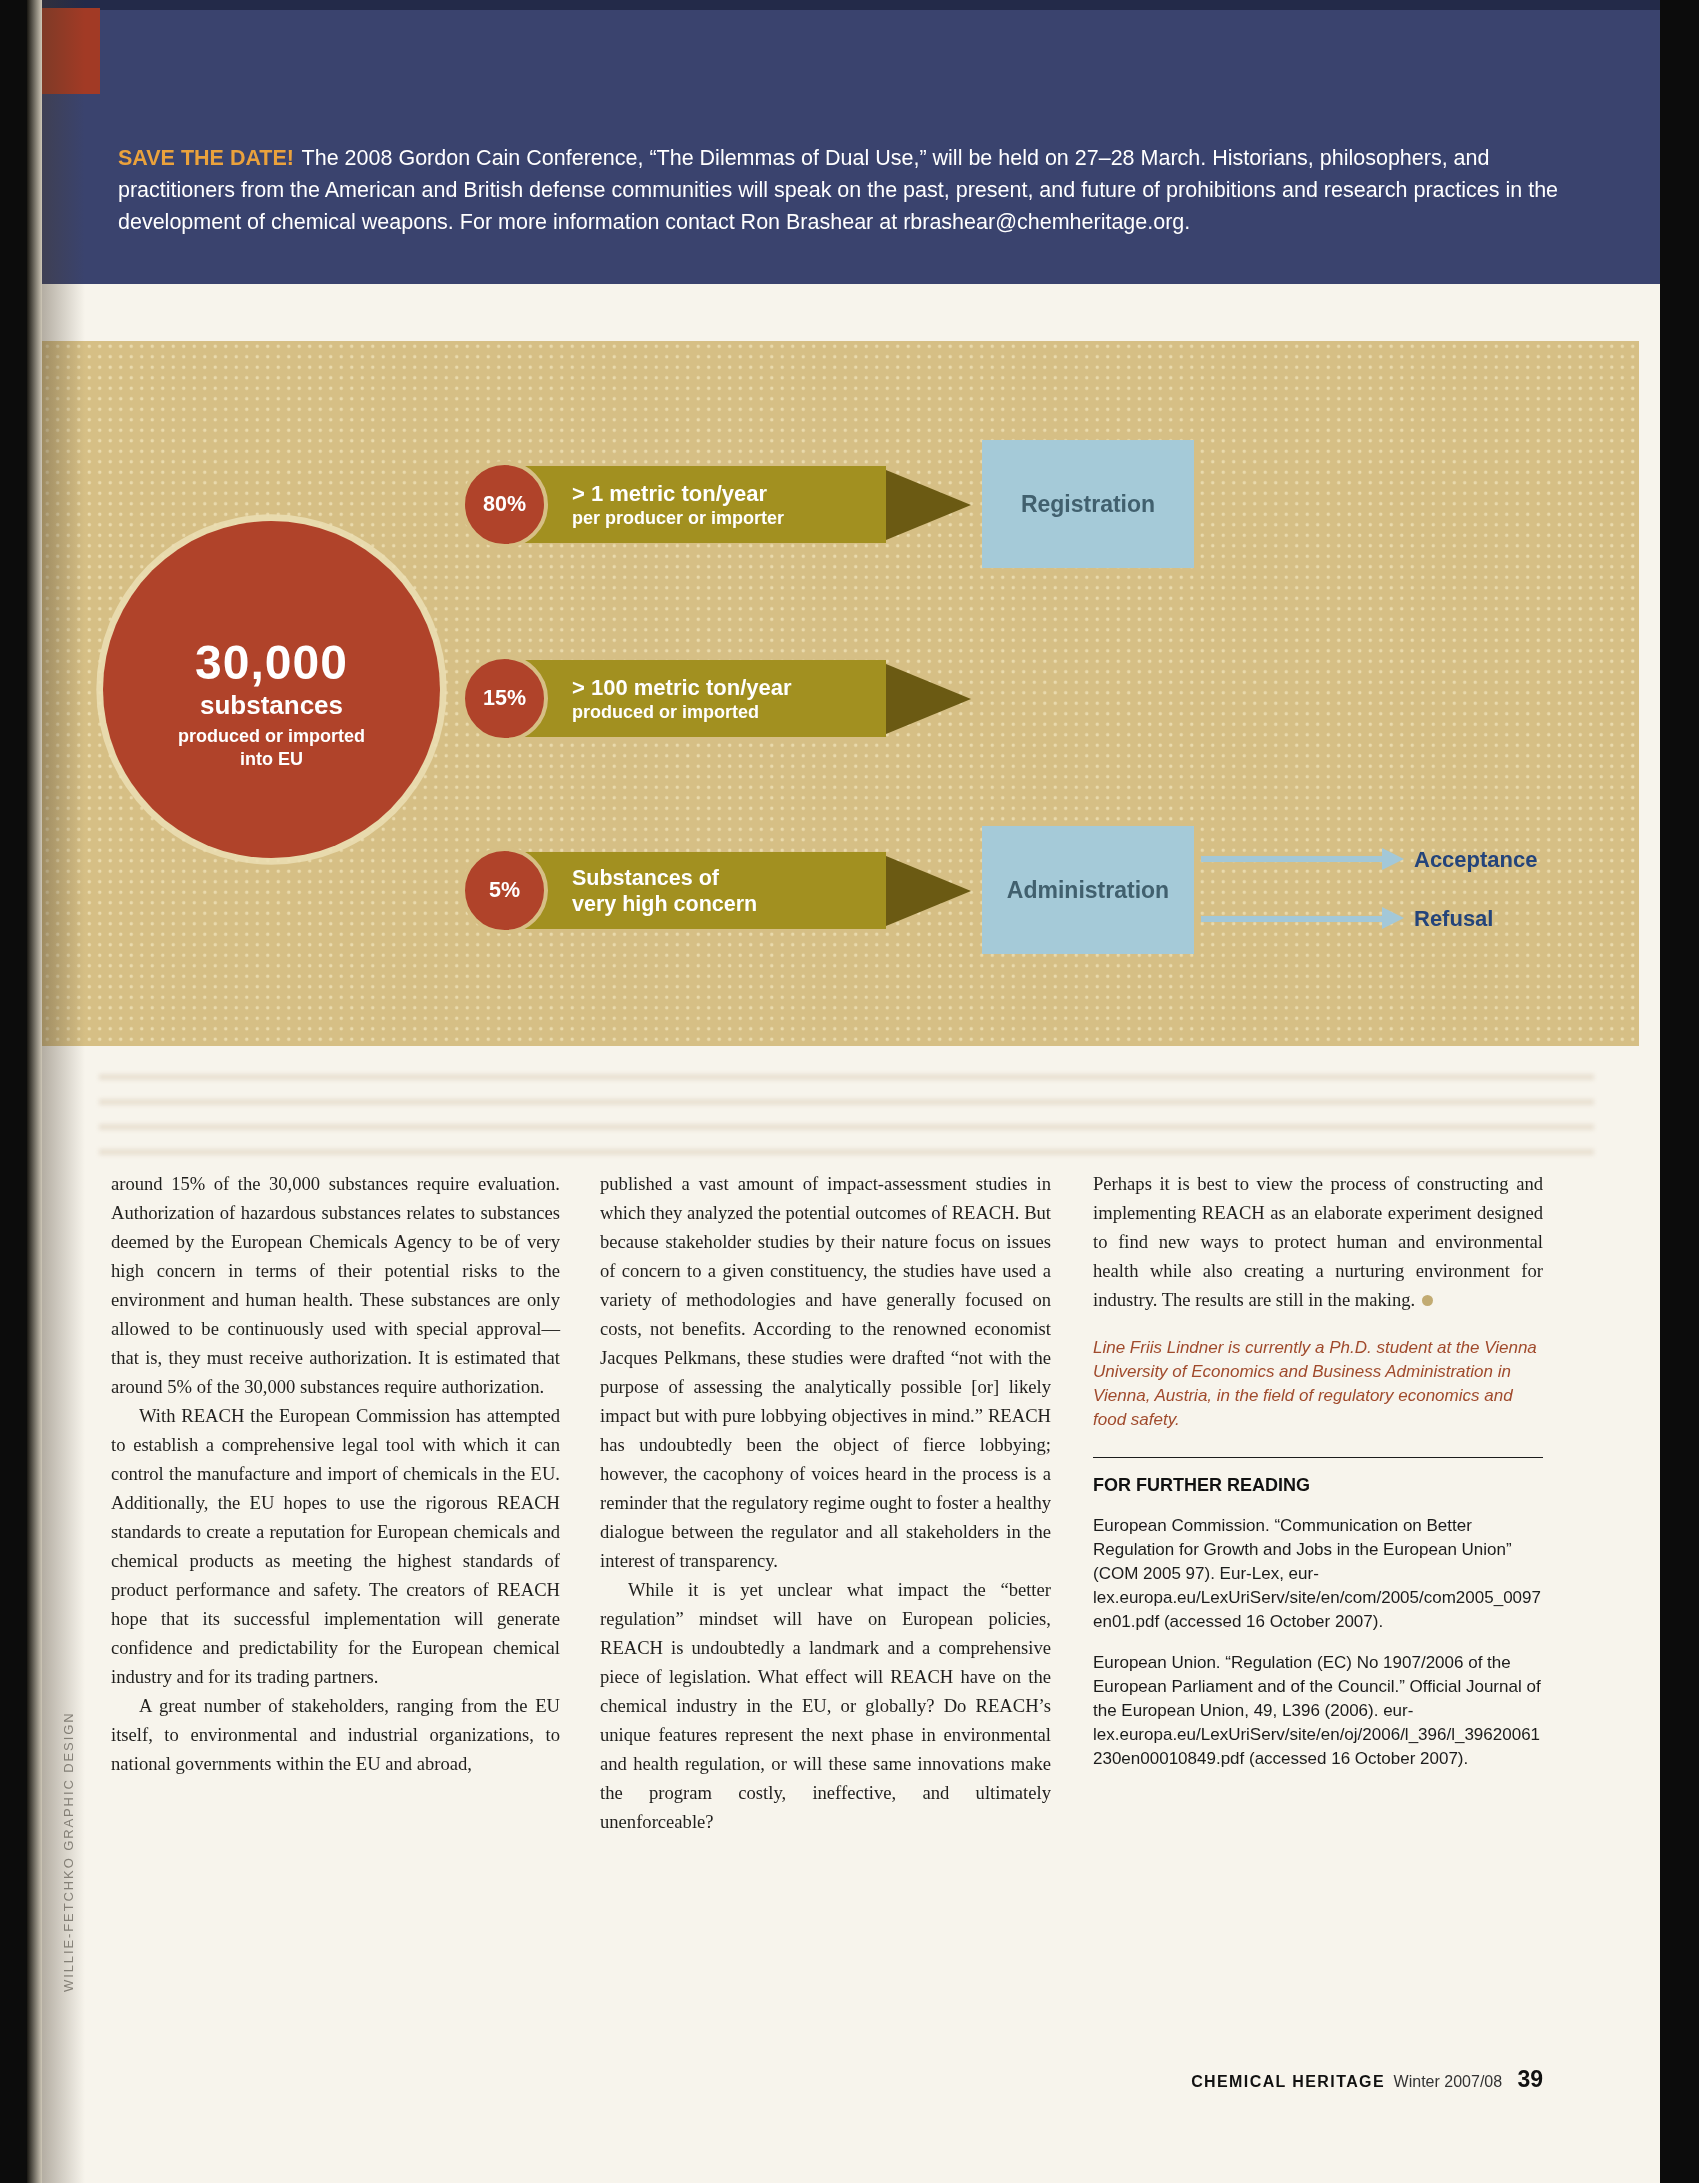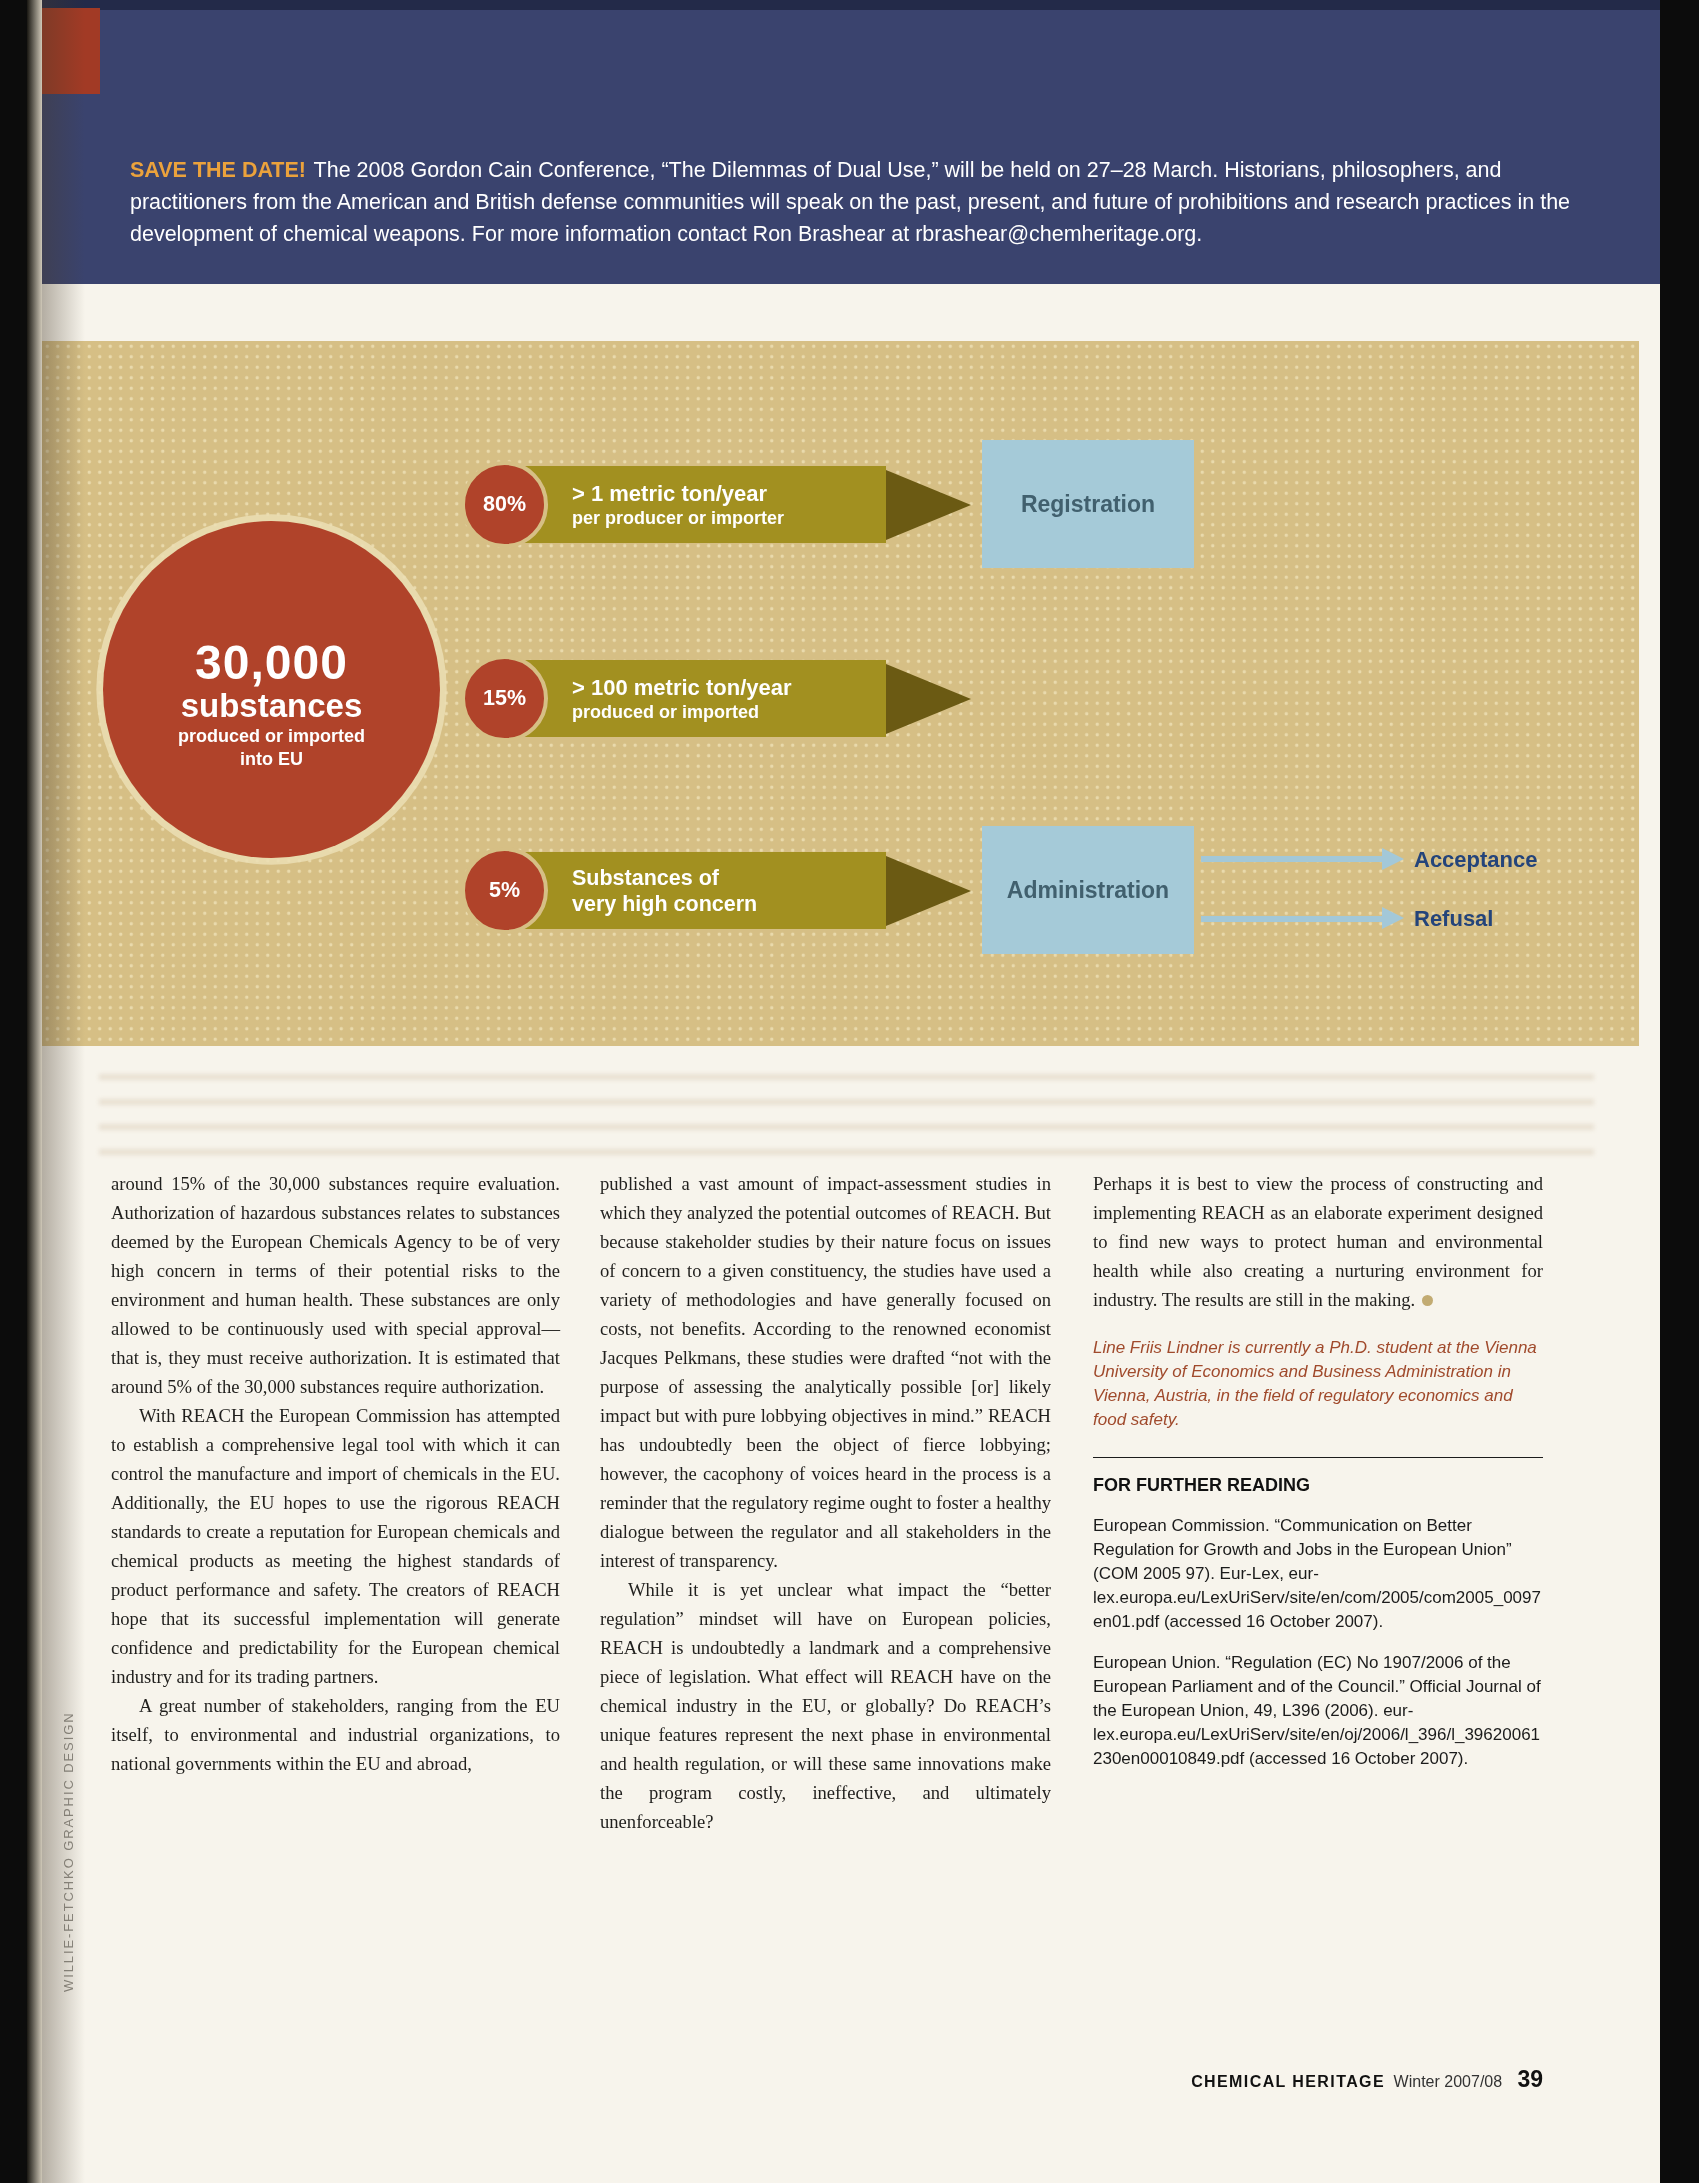--- a/index.html
+++ b/index.html
@@ -3,34 +3,34 @@
 <meta charset="utf-8">
 <style>
   html,body{margin:0;padding:0;background:#0c0c0c;width:1700px;height:2183px;overflow:hidden;position:relative;font-family:"Liberation Sans",sans-serif;}
   .edge-sliver{position:absolute;left:27px;top:0;width:15px;height:2183px;background:linear-gradient(90deg,#191712,#cfc8b8);}
   .page{position:absolute;left:42px;top:0;width:1618px;height:2183px;background:#f7f4ec;overflow:hidden;}
   .gutter{position:absolute;left:0;top:0;width:43px;height:100%;background:linear-gradient(90deg,rgba(70,58,42,.38),rgba(70,58,42,0));pointer-events:none;z-index:60;}
 
   
   .banner{position:absolute;left:0;top:0;width:100%;height:284px;background:linear-gradient(180deg,#232a49 0,#232a49 10.5px,#3a436e 10.5px);}
   .corner{position:absolute;left:0;top:7.6px;width:58px;height:86px;background:#a23a25;}
-  .banner-text{position:absolute;left:76px;top:142px;width:1452px;margin:12px;font-size:21.5px;line-height:32px;color:#ffffff;}
+  .banner-text{position:absolute;left:76px;top:142px;width:1452px;margin:0;font-size:21.5px;line-height:32px;color:#ffffff;}
   .banner-label{color:#eba23c;font-weight:bold;margin-right:7.6px;}
 
   
   .titlebar{position:absolute;left:0;top:284px;width:100%;height:56px;background:#191817;}
   .titlebar h1{margin:0;padding-left:76px;font-size:34px;line-height:54px;font-weight:bold;color:#e2701c;letter-spacing:0.5px;white-space:nowrap;}
 
   
   .diagram{position:absolute;left:0;top:341px;width:1597px;height:705px;background-color:#d6bf85;
     background-image:radial-gradient(rgba(241,229,188,.7) 22%,rgba(241,229,188,0) 27%);background-size:10.5px 10.5px;}
   .total{position:absolute;left:61px;top:180px;width:337px;height:337px;border-radius:50%;background:#b0432a;
     box-shadow:0 0 0 6.7px rgba(235,222,180,.85);color:#fff;text-align:center;}
   .total .num{margin-top:118px;font-size:48px;font-weight:bold;letter-spacing:1px;line-height:48px;}
-  .total .unit{font-size:33px;font-weight:bold;margin-top:3.8px;line-height:29px;}
+  .total .unit{font-size:26px;font-weight:bold;margin-top:3.8px;line-height:29px;}
   .total .cap{font-size:18px;font-weight:bold;margin-top:4.8px;line-height:23px;padding:0 72px;}
 
   .prow{position:absolute;left:0;width:100%;height:129px;}
   .r1{top:99px;} .r2{top:293px;} .r3{top:485px;}
   .pbanner{position:absolute;left:449px;top:26px;width:395px;height:77px;background:#a29020;color:#fff;
     display:flex;flex-direction:column;justify-content:center;padding-left:81px;box-sizing:border-box;}
   .pb1{font-size:22px;font-weight:bold;line-height:27px;}
   .pb2{font-size:18px;font-weight:bold;line-height:22px;}
   .r3 .pb1,.r3 .pb2{font-size:21.5px;line-height:26px;}
   .ahead{position:absolute;left:844px;top:30px;width:0;height:0;border-top:35px solid transparent;border-bottom:35px solid transparent;border-left:85px solid #6b5a13;}

